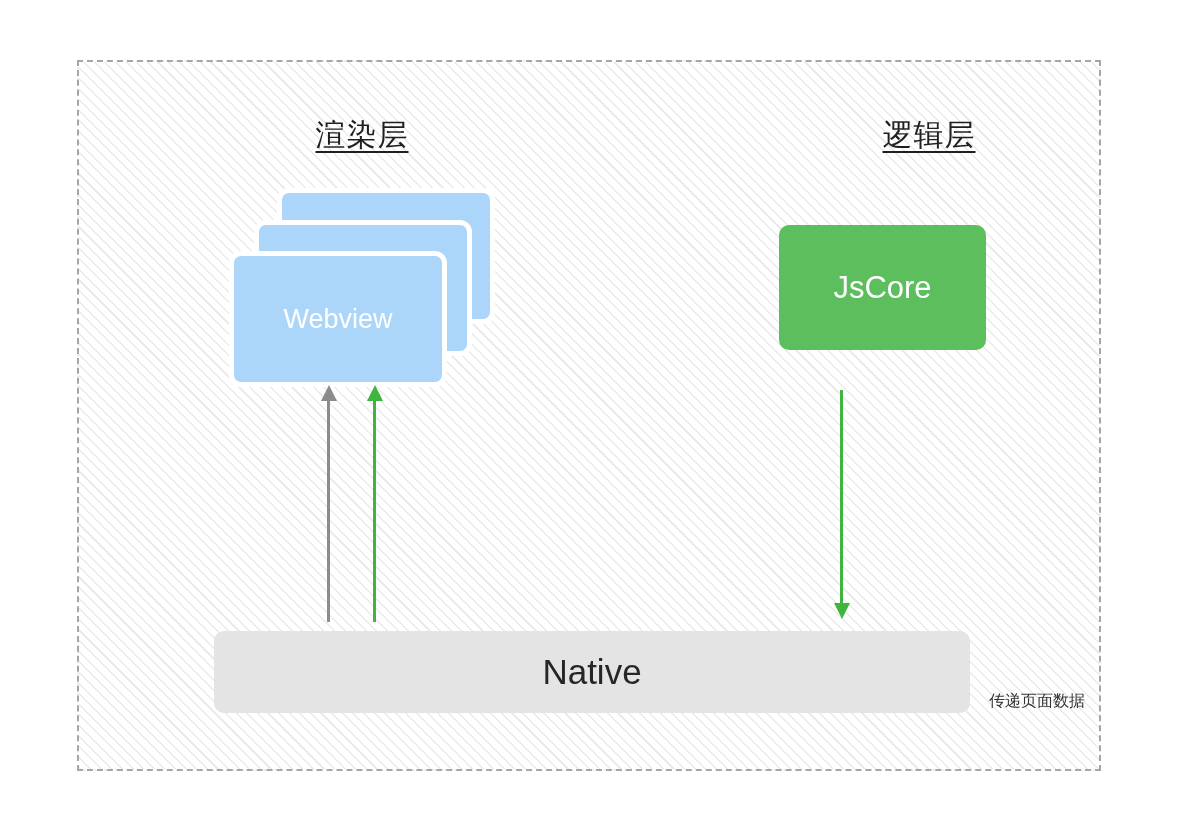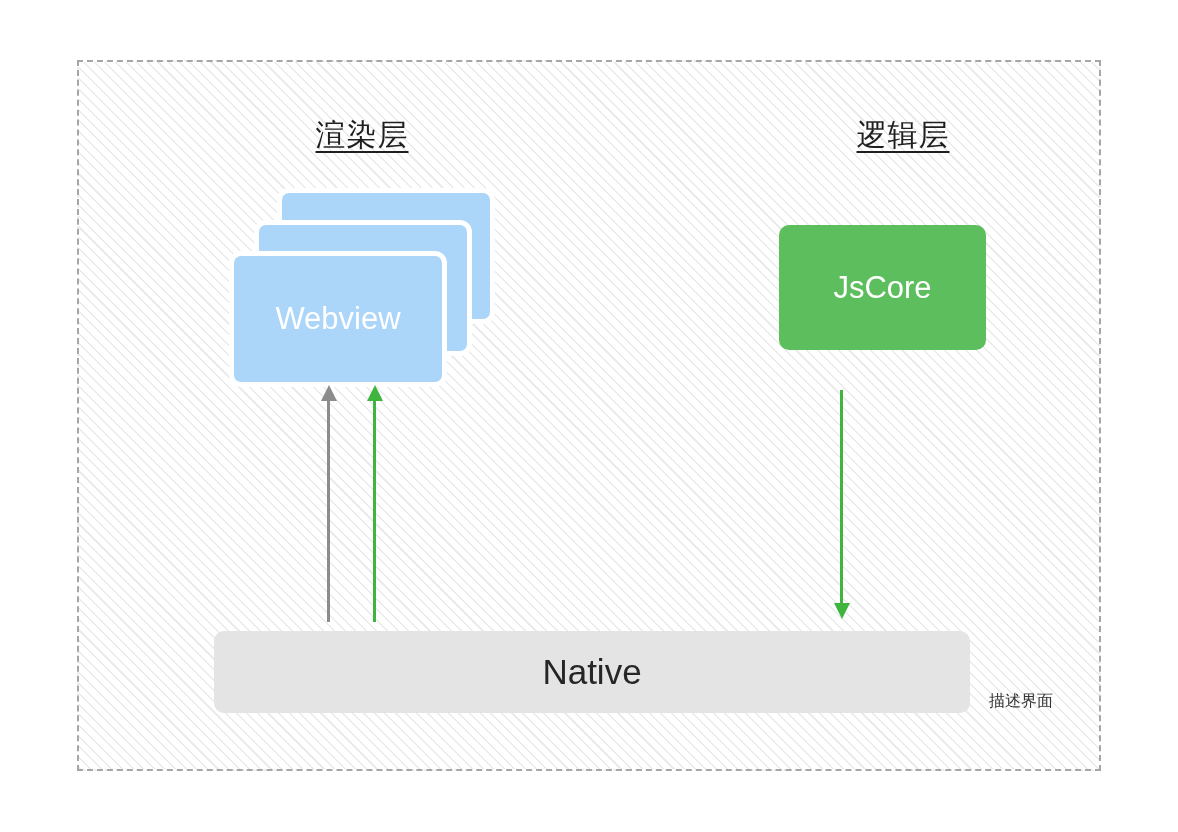--- a/index.html
+++ b/index.html
@@ -38,37 +38,37 @@
     font-size: 30px;
     font-weight: 500;
     color: var(--text-dark, #1f1f1f);
     text-decoration: underline;
     text-decoration-thickness: 2px;
     text-underline-offset: 6px;
     letter-spacing: 1px;
     white-space: nowrap;
   }
   .layer-title.render { left: 283px; }
-  .layer-title.logic  { left: 824px; }
+  .layer-title.logic  { left: 850px; }
 
   
   .wv {
     position: absolute;
     width: 218px; height: 136px;
     box-sizing: border-box;
     background: var(--webview-blue, #abd5f9);
     border: 5px solid #ffffff;
     border-radius: 12px;
   }
   .wv.back  { left: 198px; top: 126px; }
   .wv.mid   { left: 175px; top: 158px; }
   .wv.front {
     left: 150px; top: 189px;
     display: flex; align-items: center; justify-content: center;
-    color: #ffffff; font-size: 31px; font-weight: 400;
+    color: #ffffff; font-size: 27px; font-weight: 400;
   }
 
   .jscore {
     position: absolute;
     left: 700px; top: 163px;
     width: 207px; height: 125px;
     background: var(--jscore-green, #5cbe5c);
     border-radius: 10px;
     display: flex; align-items: center; justify-content: center;
     color: #ffffff; font-size: 31px; font-weight: 400;
@@ -145,16 +145,16 @@
 
     <div class="ahead up green head-rerender"></div>
     <div class="aline green line-rerender"></div>
 
     <div class="aline green line-passdata"></div>
     <div class="ahead down green head-passdata"></div>
 
 
 
 
-    <div class="client-label">描述界面</div>
+    <div class="client-label">传递页面数据</div>
 
   </div>
 </div>
 
 </body></html>

